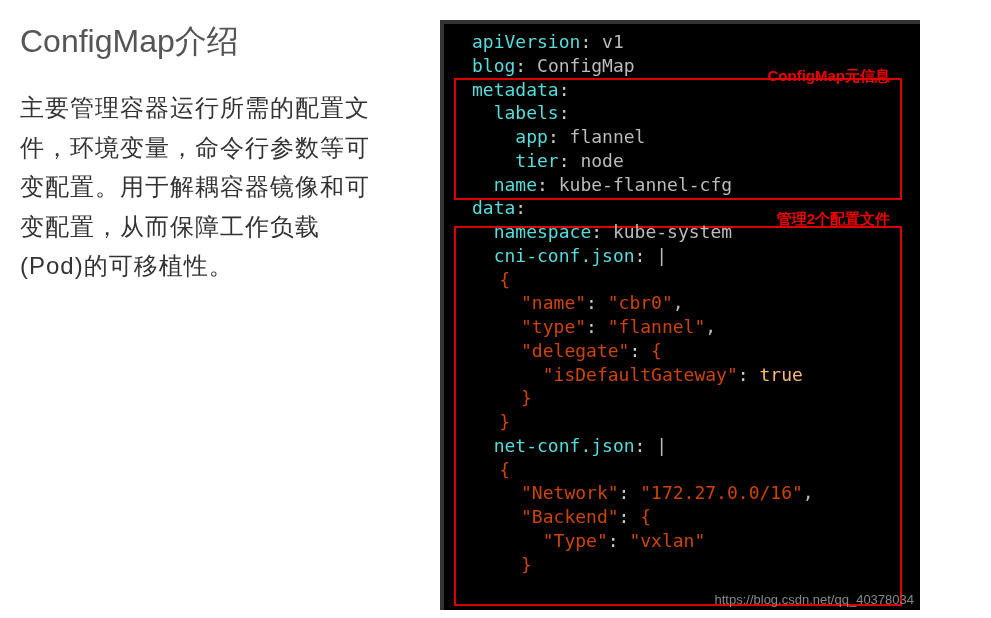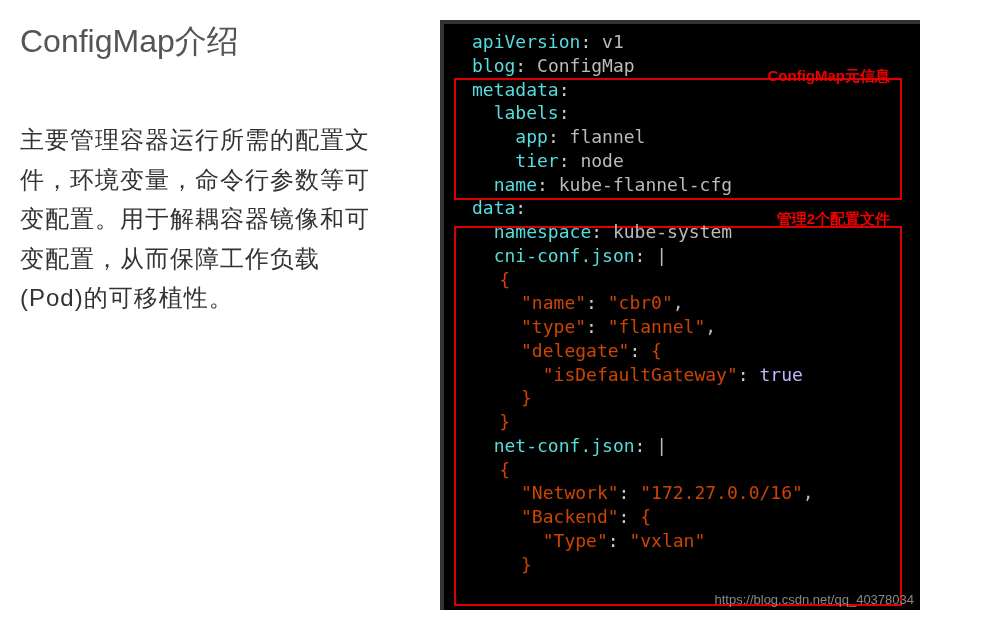--- a/index.html
+++ b/index.html
@@ -12,21 +12,21 @@
       padding: 20px 8px 8px 20px;
     }
     .left-panel {
       width: 420px;
       padding-right: 60px;
     }
     .title {
       font-size: 32px;
       color: #555555;
       font-weight: 400;
-      margin-bottom: 56px;
+      margin-bottom: 24px;
     }
     .description {
       font-size: 24px;
       color: #333333;
       line-height: 1.65;
       letter-spacing: 1px;
     }
     .right-panel {
       flex: 1;
       position: relative;
@@ -44,21 +44,21 @@
       border-top: 4px solid #333;
       border-left: 4px solid #333;
     }
     .code-line { white-space: pre; position: relative; z-index: 2; }
     .key { color: #55dddd; margin-left: 16px; }
     .colon { color: #cccccc; }
     .str { color: #bbbbbb; }
     .json-key { color: #cc4400; }
     .json-val { color: #cc4400; }
     .json-punc { color: #cc4400; }
-    .bool { color: #c4b5fd; }
+    .bool { color: #fdba74; }
     .pipe { color: #bbbbbb; }
     
     .red-box {
       position: absolute;
       border: 2px solid #dd0000;
       z-index: 1;
       pointer-events: none;
     }
     .box1 { left: 10px; top: 54px; width: 448px; height: 122px; }
     .box2 { left: 10px; top: 202px; width: 448px; height: 380px; }

